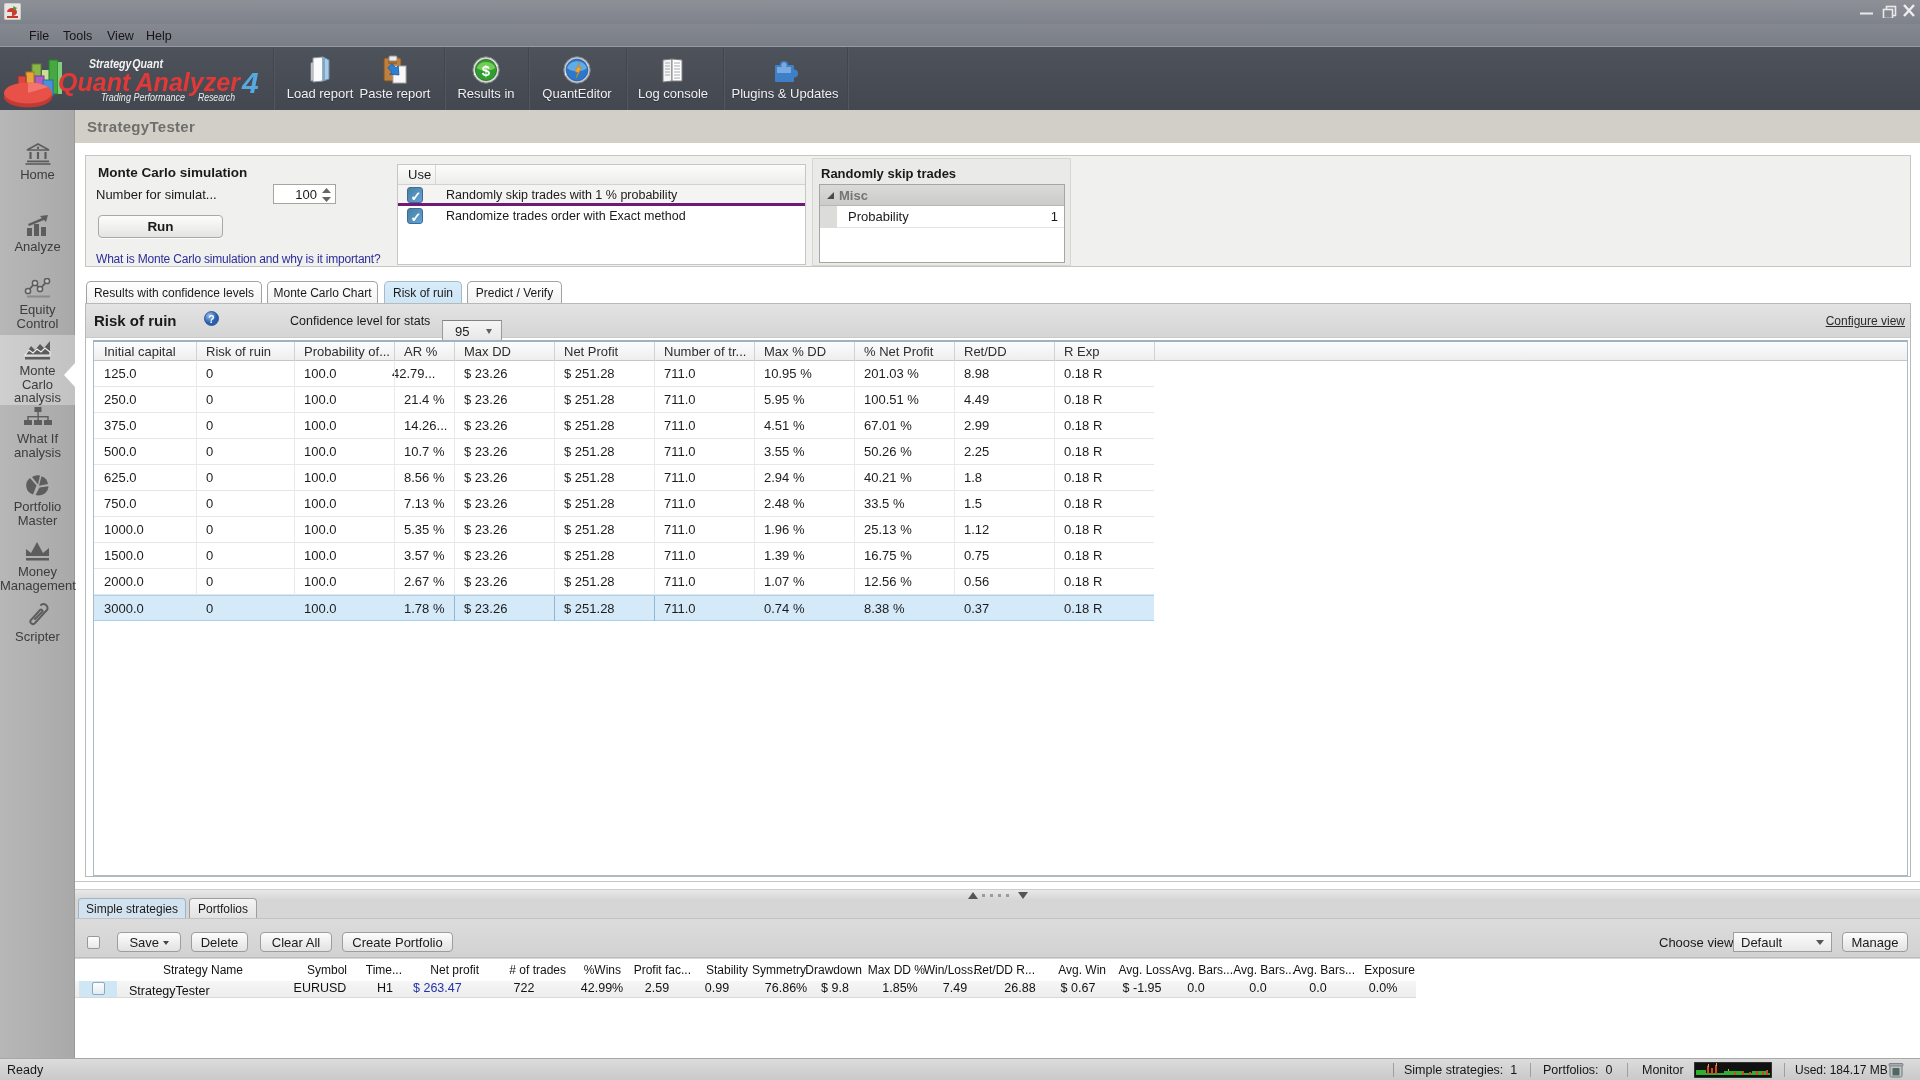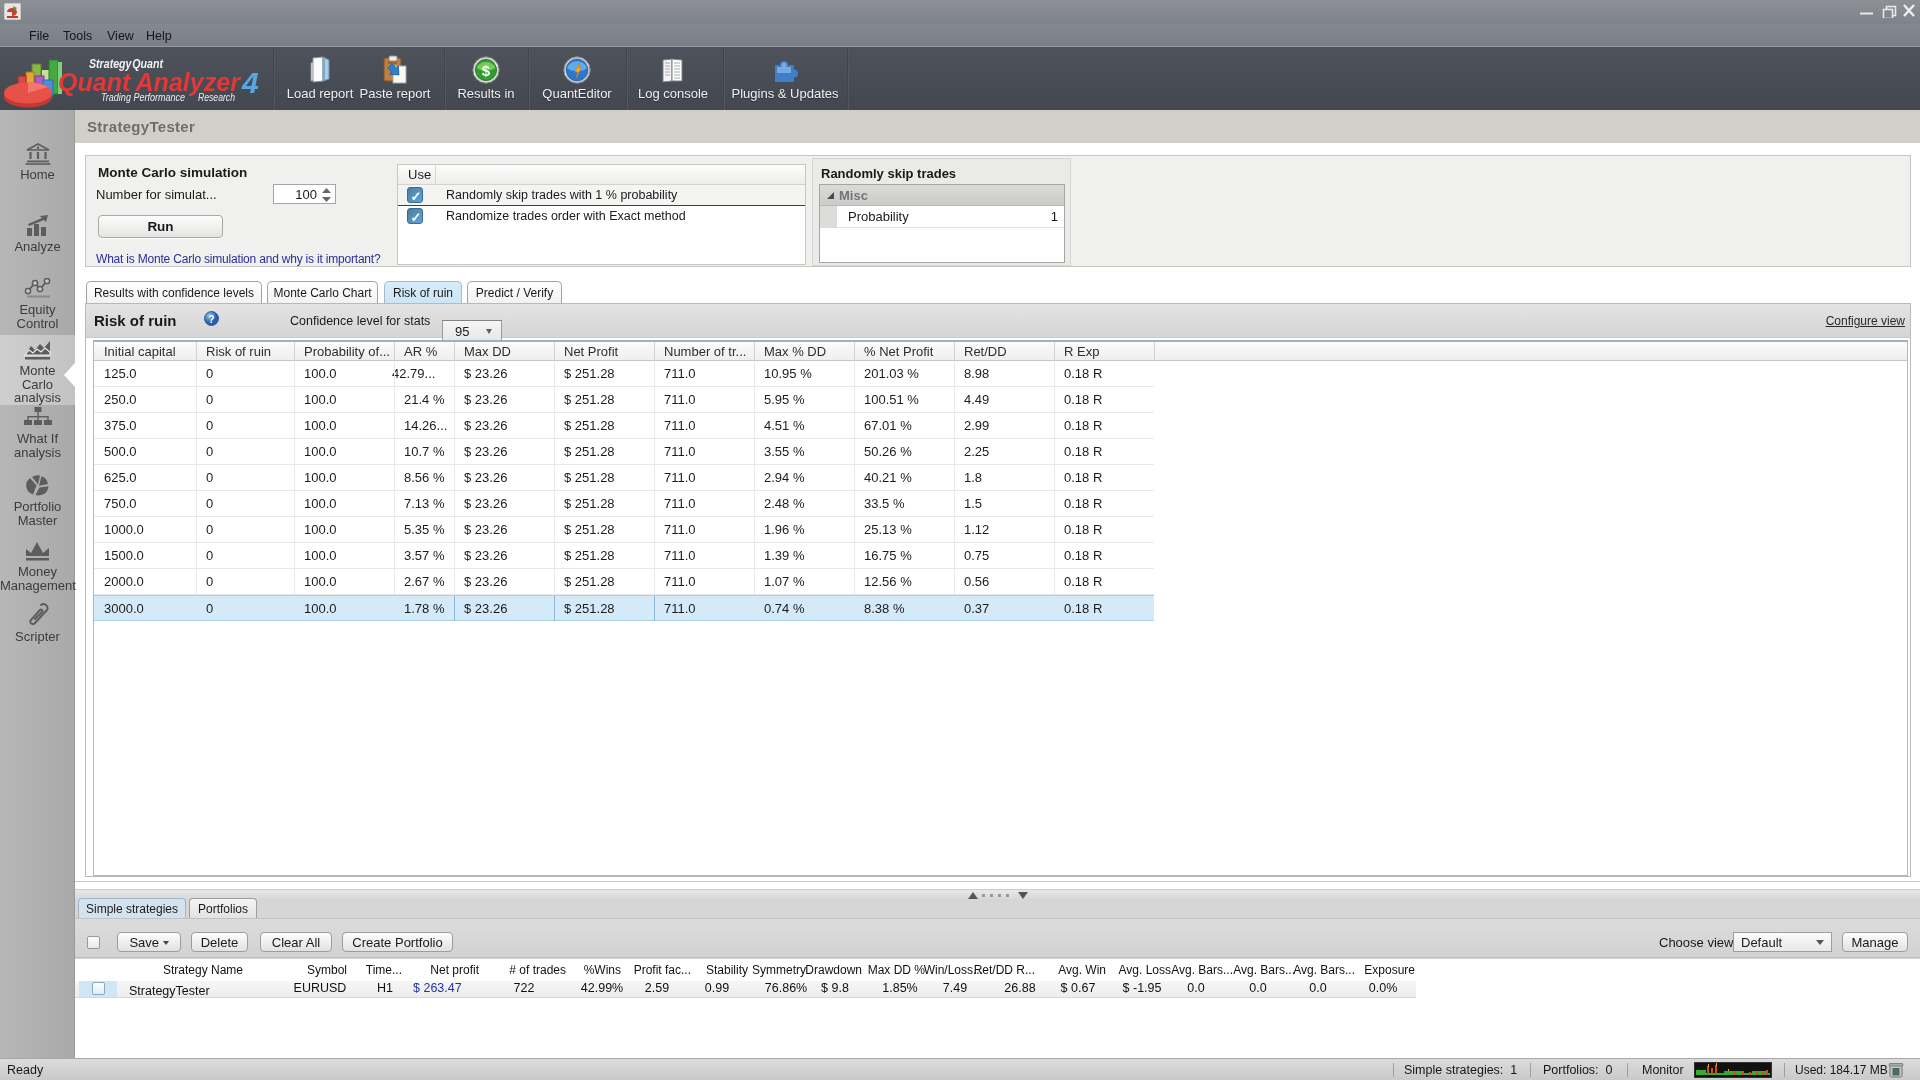--- a/index.html
+++ b/index.html
@@ -268,21 +268,21 @@
         <path d="M5.5 14 L10 9 L1 9 z" fill="#666"></path>
   </svg>
  </div>
  <div id="runbtn" class="abs">Run</div>
  <div class="abs link" style="left:10px;top:96px;font-size:12px;letter-spacing:-0.2px">What is Monte Carlo simulation and why is it important?</div>
  <div id="usetbl" class="abs">
   <div id="usehdr">
         <span style="position:absolute;left:10px;top:2px">Use</span>
         <span style="position:absolute;left:37px;top:0;width:1px;height:20px;background:#d8d8d5"></span>
       </div>
-  <div class="abs" style="left:0;top:20px;width:407px;height:21px;background:#f4f4f2;border-bottom:1px solid #701a75">
+  <div class="abs" style="left:0;top:20px;width:407px;height:21px;background:#f4f4f2;border-bottom:3px solid #701a75">
     <span class="cb abs" style="left:9px;top:2px"></span>
     <span class="abs" style="left:48px;top:3px;font-size:12.5px">Randomly skip trades with 1 % probability</span>
   </div>
   <div class="abs" style="left:0;top:41px;width:407px;height:21px">
     <span class="cb abs" style="left:9px;top:2px"></span>
     <span class="abs" style="left:48px;top:3px;font-size:12.5px">Randomize trades order with Exact method</span>
   </div>
  </div>
  <div id="skipbox" class="abs" style="left:726px;top:2px">
   <div class="abs" style="left:8px;top:7px;font-weight:bold;font-size:13px">Randomly skip trades</div>

